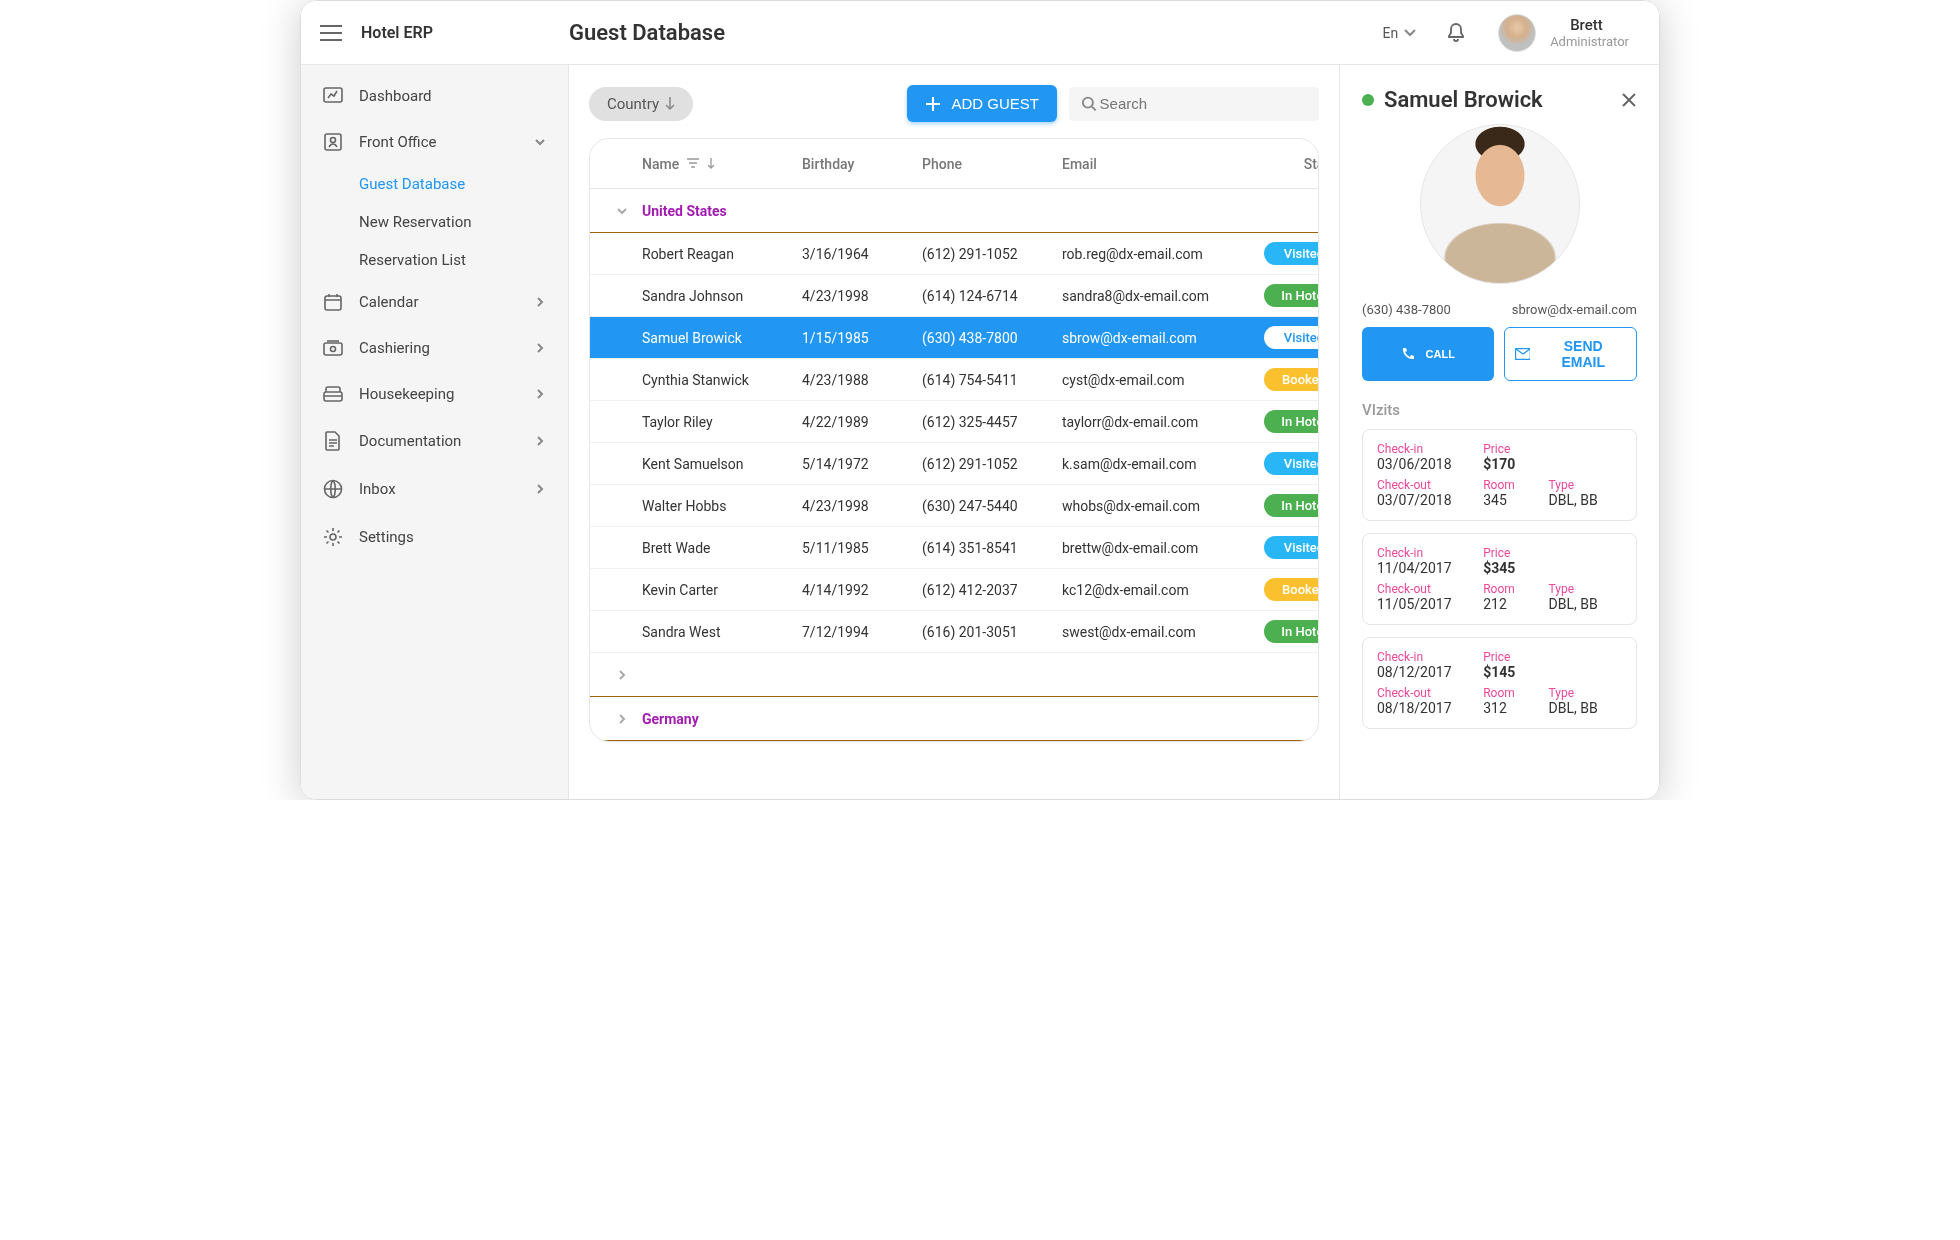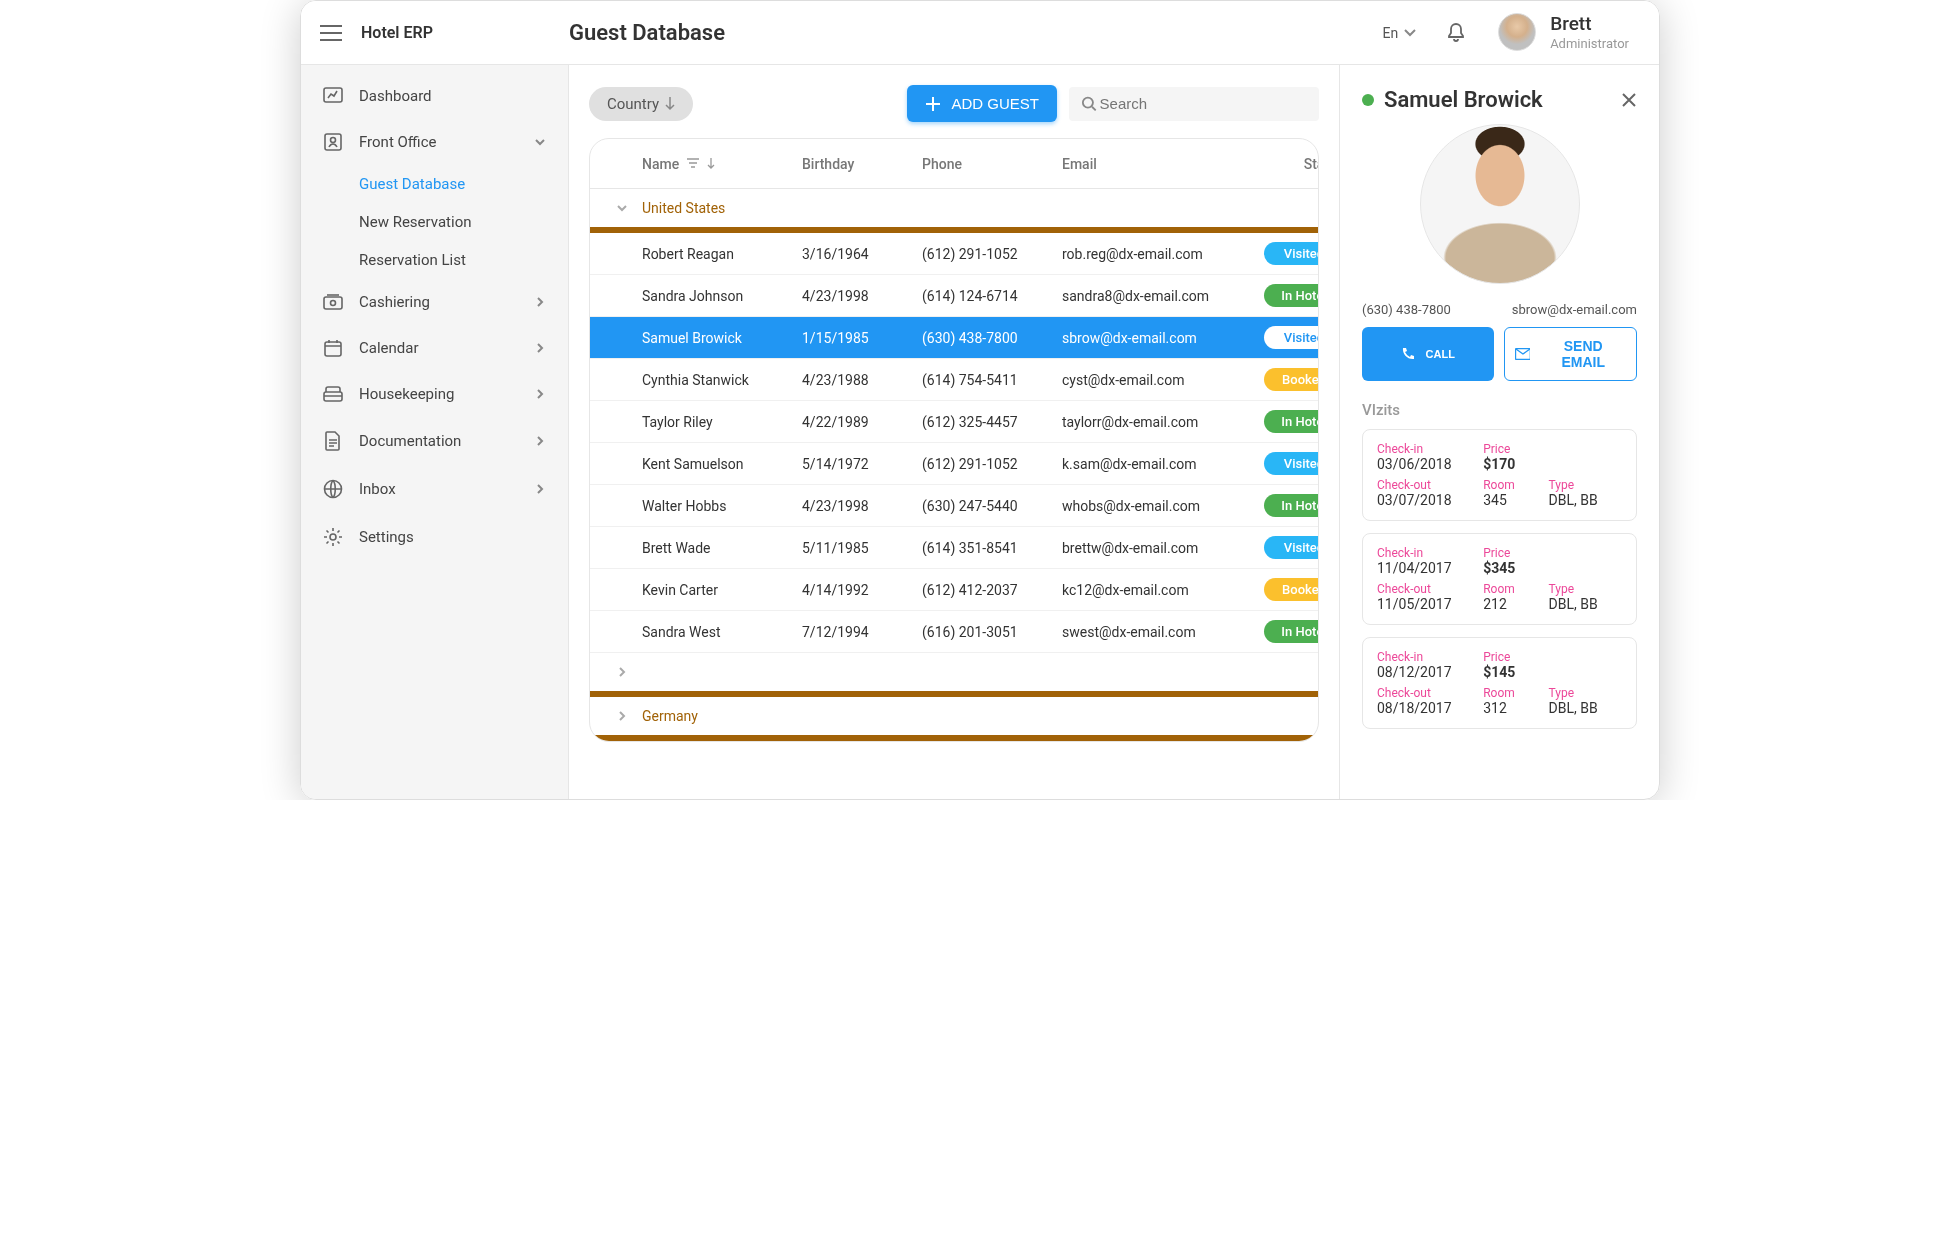--- a/index.html
+++ b/index.html
@@ -8,21 +8,21 @@
 .topbar { height: 64px; display: flex; align-items: center; border-bottom: 1px solid #e6e6e6; background: #fff; }
 .hamburger { width: 60px; display: flex; justify-content: center; cursor: pointer; }
 .brand { width: 208px; font-weight: 600; font-size: 16px; }
 .page-title { font-size: 22px; font-weight: 600; flex-shrink: 0; }
 .topbar-spacer { flex: 1; }
 .lang { display: flex; align-items: center; gap: 6px; padding: 0 12px; cursor: pointer; color: #555; }
 .bell { padding: 0 18px; cursor: pointer; color: #555; }
 .user-chip { display: flex; align-items: center; gap: 14px; padding: 0 30px 0 14px; cursor: pointer; }
 .avatar-sm { width: 38px; height: 38px; border-radius: 50%; background: radial-gradient(circle at 50% 35%, #e8c9a8 0%, #d4b08c 35%, #c0c0c0 60%); border: 1px solid #ddd; }
 .user-meta { display: flex; flex-direction: column; line-height: 1.2; }
-.user-name { font-weight: 500; font-size: 19px; }
+.user-name { font-weight: 500; font-size: 15px; margin-left: 20px; }
 .user-role { color: #999; font-size: 13px; }
 
 .body { flex: 1; display: flex; min-height: 0; }
 .sidebar { width: 268px; background: #f5f5f5; border-right: 1px solid #e6e6e6; padding-top: 8px; overflow-y: auto; }
 .nav-item { display: flex; align-items: center; padding: 14px 22px; color: #444; cursor: pointer; font-size: 15px; gap: 16px; }
 .nav-item .chev { margin-left: auto; color: #888; }
 .nav-icon { width: 20px; display: flex; justify-content: center; color: #555; }
 .sub-item { padding: 10px 22px 10px 58px; color: #444; cursor: pointer; font-size: 15px; }
 .sub-item.active { color: #2196f3; }
 
@@ -31,21 +31,21 @@
 .toolbar { display: flex; align-items: center; gap: 12px; margin-bottom: 16px; }
 .chip { background: #e0e0e0; border-radius: 999px; padding: 8px 18px; display: flex; align-items: center; gap: 6px; color: #555; cursor: pointer; font-size: 15px; }
 .btn-primary { background: #2196f3; color: #fff; border: none; border-radius: 6px; padding: 10px 18px; font-size: 15px; font-weight: 500; display: flex; align-items: center; gap: 10px; cursor: pointer; box-shadow: 0 2px 4px rgba(33,150,243,0.4); }
 .search { flex: 0 0 250px; display: flex; align-items: center; background: #f5f5f5; border-radius: 4px; padding: 8px 12px; gap: 2px; }
 .search input { border: none; background: transparent; outline: none; font-size: 15px; width: 100%; color: #555; }
 
 .table-wrap { border: 1px solid #e6e6e6; border-radius: 20px; overflow: hidden; }
 .thead, .trow, .group-row { display: grid; grid-template-columns: 40px 160px 120px 140px 180px 110px; align-items: center; padding: 0 12px; }
 .thead { height: 50px; color: #777; font-weight: 500; border-bottom: 1px solid #e6e6e6; }
 .thead .th { display: flex; align-items: center; gap: 8px; }
-.group-row { height: 44px; border-bottom: 6px solid #a16207; color: #a16207; font-weight: 400; cursor: pointer; grid-template-columns: 40px 1fr; }
+.group-row { height: 44px; border-bottom: 1px solid #a16207; color: #a21caf; font-weight: 700; cursor: pointer; grid-template-columns: 40px 1fr; }
 .group-row .caret { color: #999; display:flex; justify-content:center; }
 .trow { height: 42px; border-bottom: 1px solid #f0f0f0; color: #333; cursor: pointer; font-size: 14px; }
 .trow:last-child { border-bottom: none; }
 .trow .cell { white-space: nowrap; overflow: hidden; text-overflow: ellipsis; }
 .trow.selected { background: #2196f3; color: #fff; }
 .trow.selected .badge { color: #2196f3; }
 .badge { display: inline-flex; align-items: center; justify-content: center; border-radius: 999px; font-size: 13px; font-weight: 500; padding: 4px 14px; color: #fff; min-width: 80px; }
 .badge.visited { background: #29b6f6; }
 .badge.inhotel { background: #4caf50; }
 .badge.booked  { background: #fbc02d; }
@@ -135,41 +135,41 @@
             <svg width="12" height="12" viewBox="0 0 12 12">
               <path d="M2 4l4 4 4-4" stroke="#888" stroke-width="2" fill="none"></path>
             </svg>
           </span>
         </div>
         <div class="sub-item active">Guest Database</div>
         <div class="sub-item">New Reservation</div>
         <div class="sub-item">Reservation List</div>
         <div class="nav-item">
           <span class="nav-icon">
+            <svg width="18" height="18" viewBox="0 0 18 18">
+              <rect x="1" y="3" width="16" height="14" rx="2" fill="none" stroke="#666" stroke-width="1.6"></rect>
+              <path d="M1 7h16M5 1v3M13 1v3" stroke="#666" stroke-width="1.6"></path>
+            </svg>
+          </span>
+          <span>Calendar</span>
+          <span class="chev">
+            <svg width="12" height="12" viewBox="0 0 12 12">
+              <path d="M4 2l4 4-4 4" stroke="#888" stroke-width="2" fill="none"></path>
+            </svg>
+          </span>
+        </div>
+        <div class="nav-item">
+          <span class="nav-icon">
             <svg width="20" height="16" viewBox="0 0 20 16">
               <rect x="1" y="3" width="18" height="12" rx="2" fill="none" stroke="#666" stroke-width="1.6"></rect>
               <circle cx="10" cy="9" r="2.5" fill="none" stroke="#666" stroke-width="1.6"></circle>
               <path d="M4 1h12" stroke="#666" stroke-width="1.6"></path>
             </svg>
           </span>
           <span>Cashiering</span>
-          <span class="chev">
-            <svg width="12" height="12" viewBox="0 0 12 12">
-              <path d="M4 2l4 4-4 4" stroke="#888" stroke-width="2" fill="none"></path>
-            </svg>
-          </span>
-        </div>
-        <div class="nav-item">
-          <span class="nav-icon">
-            <svg width="18" height="18" viewBox="0 0 18 18">
-              <rect x="1" y="3" width="16" height="14" rx="2" fill="none" stroke="#666" stroke-width="1.6"></rect>
-              <path d="M1 7h16M5 1v3M13 1v3" stroke="#666" stroke-width="1.6"></path>
-            </svg>
-          </span>
-          <span>Calendar</span>
           <span class="chev">
             <svg width="12" height="12" viewBox="0 0 12 12">
               <path d="M4 2l4 4-4 4" stroke="#888" stroke-width="2" fill="none"></path>
             </svg>
           </span>
         </div>
         <div class="nav-item">
           <span class="nav-icon">
             <svg width="20" height="16" viewBox="0 0 20 16">
               <rect x="1" y="6" width="18" height="9" rx="2" fill="none" stroke="#666" stroke-width="1.6"></rect>

